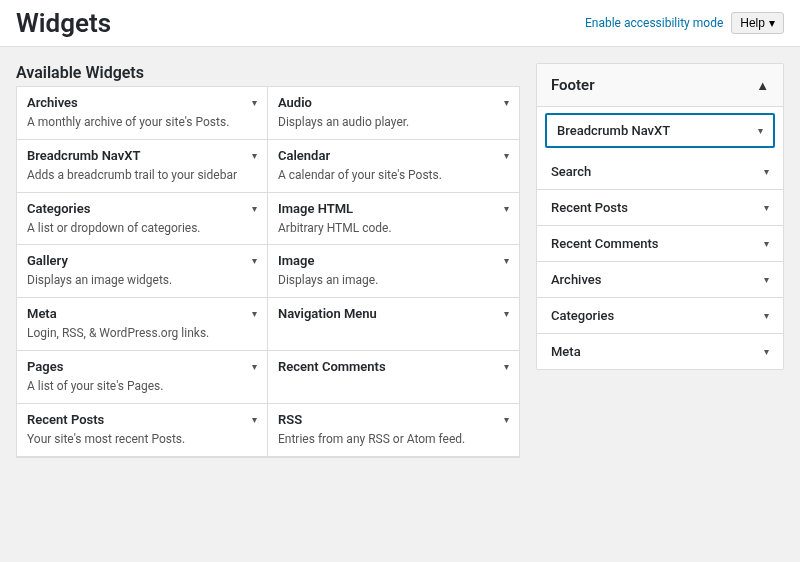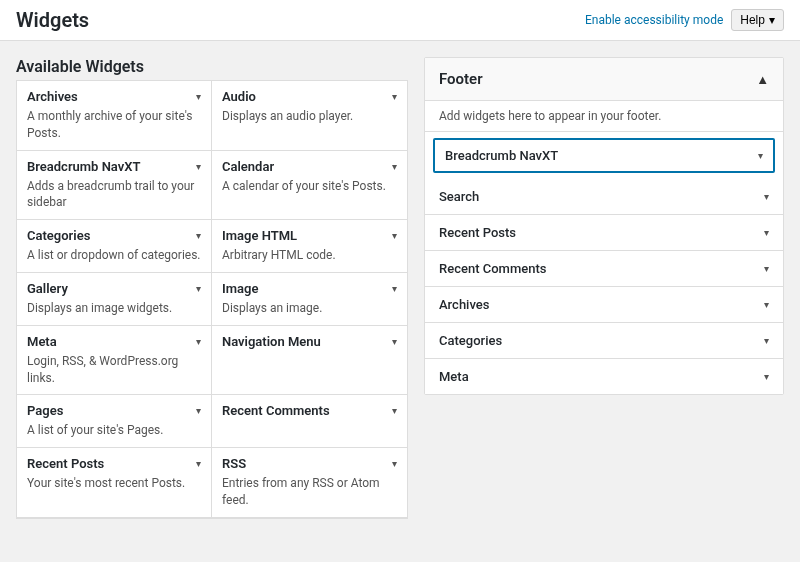--- a/index.html
+++ b/index.html
@@ -18,21 +18,21 @@
       display: flex;
       align-items: center;
       justify-content: space-between;
     }
     .top-bar-left {
       display: flex;
       align-items: center;
       gap: 12px;
     }
     .page-title {
-      font-size: 20px;
+      font-size: 26px;
       font-weight: 600;
       color: #23282d;
     }
     .manage-btn {
       background: #fff;
       border: 1px solid #0073aa;
       color: #0073aa;
       padding: 4px 10px;
       border-radius: 3px;
       cursor: pointer;
@@ -109,21 +109,21 @@
       font-size: 12px;
       color: #555;
       line-height: 1.4;
     }
     .dropdown-arrow {
       color: #555;
       font-size: 10px;
       cursor: pointer;
     }
     .right-panel {
-      width: 360px;
+      width: 248px;
       flex-shrink: 0;
     }
     .footer-box {
       background: #fff;
       border: 1px solid #ddd;
       border-radius: 2px;
     }
     .footer-header {
       display: flex;
       align-items: center;
@@ -284,21 +284,20 @@
     </div>
       </div>
   </div>
 
   <div class="right-panel">
     <div class="footer-box">
       <div class="footer-header">
         <span class="footer-title">Footer</span>
         <span>▲</span>
       </div>
-      <div class="footer-desc">Add widgets here to appear in your footer.</div>
       <div id="footer-widgets-list">
           <div style="border: 2px solid rgb(0, 115, 170); margin: 6px 8px; border-radius: 2px; padding: 8px 10px; display: flex; align-items: center; justify-content: space-between; background: rgb(255, 255, 255); cursor: pointer;">
         <span class="footer-widget-name">Breadcrumb NavXT</span>
         <span class="footer-widget-arrow">▾</span>
       </div>
           <div class="footer-widget-item">
         <span class="footer-widget-name">Search</span>
         <span class="footer-widget-arrow">▾</span>
       </div>
           <div class="footer-widget-item">

